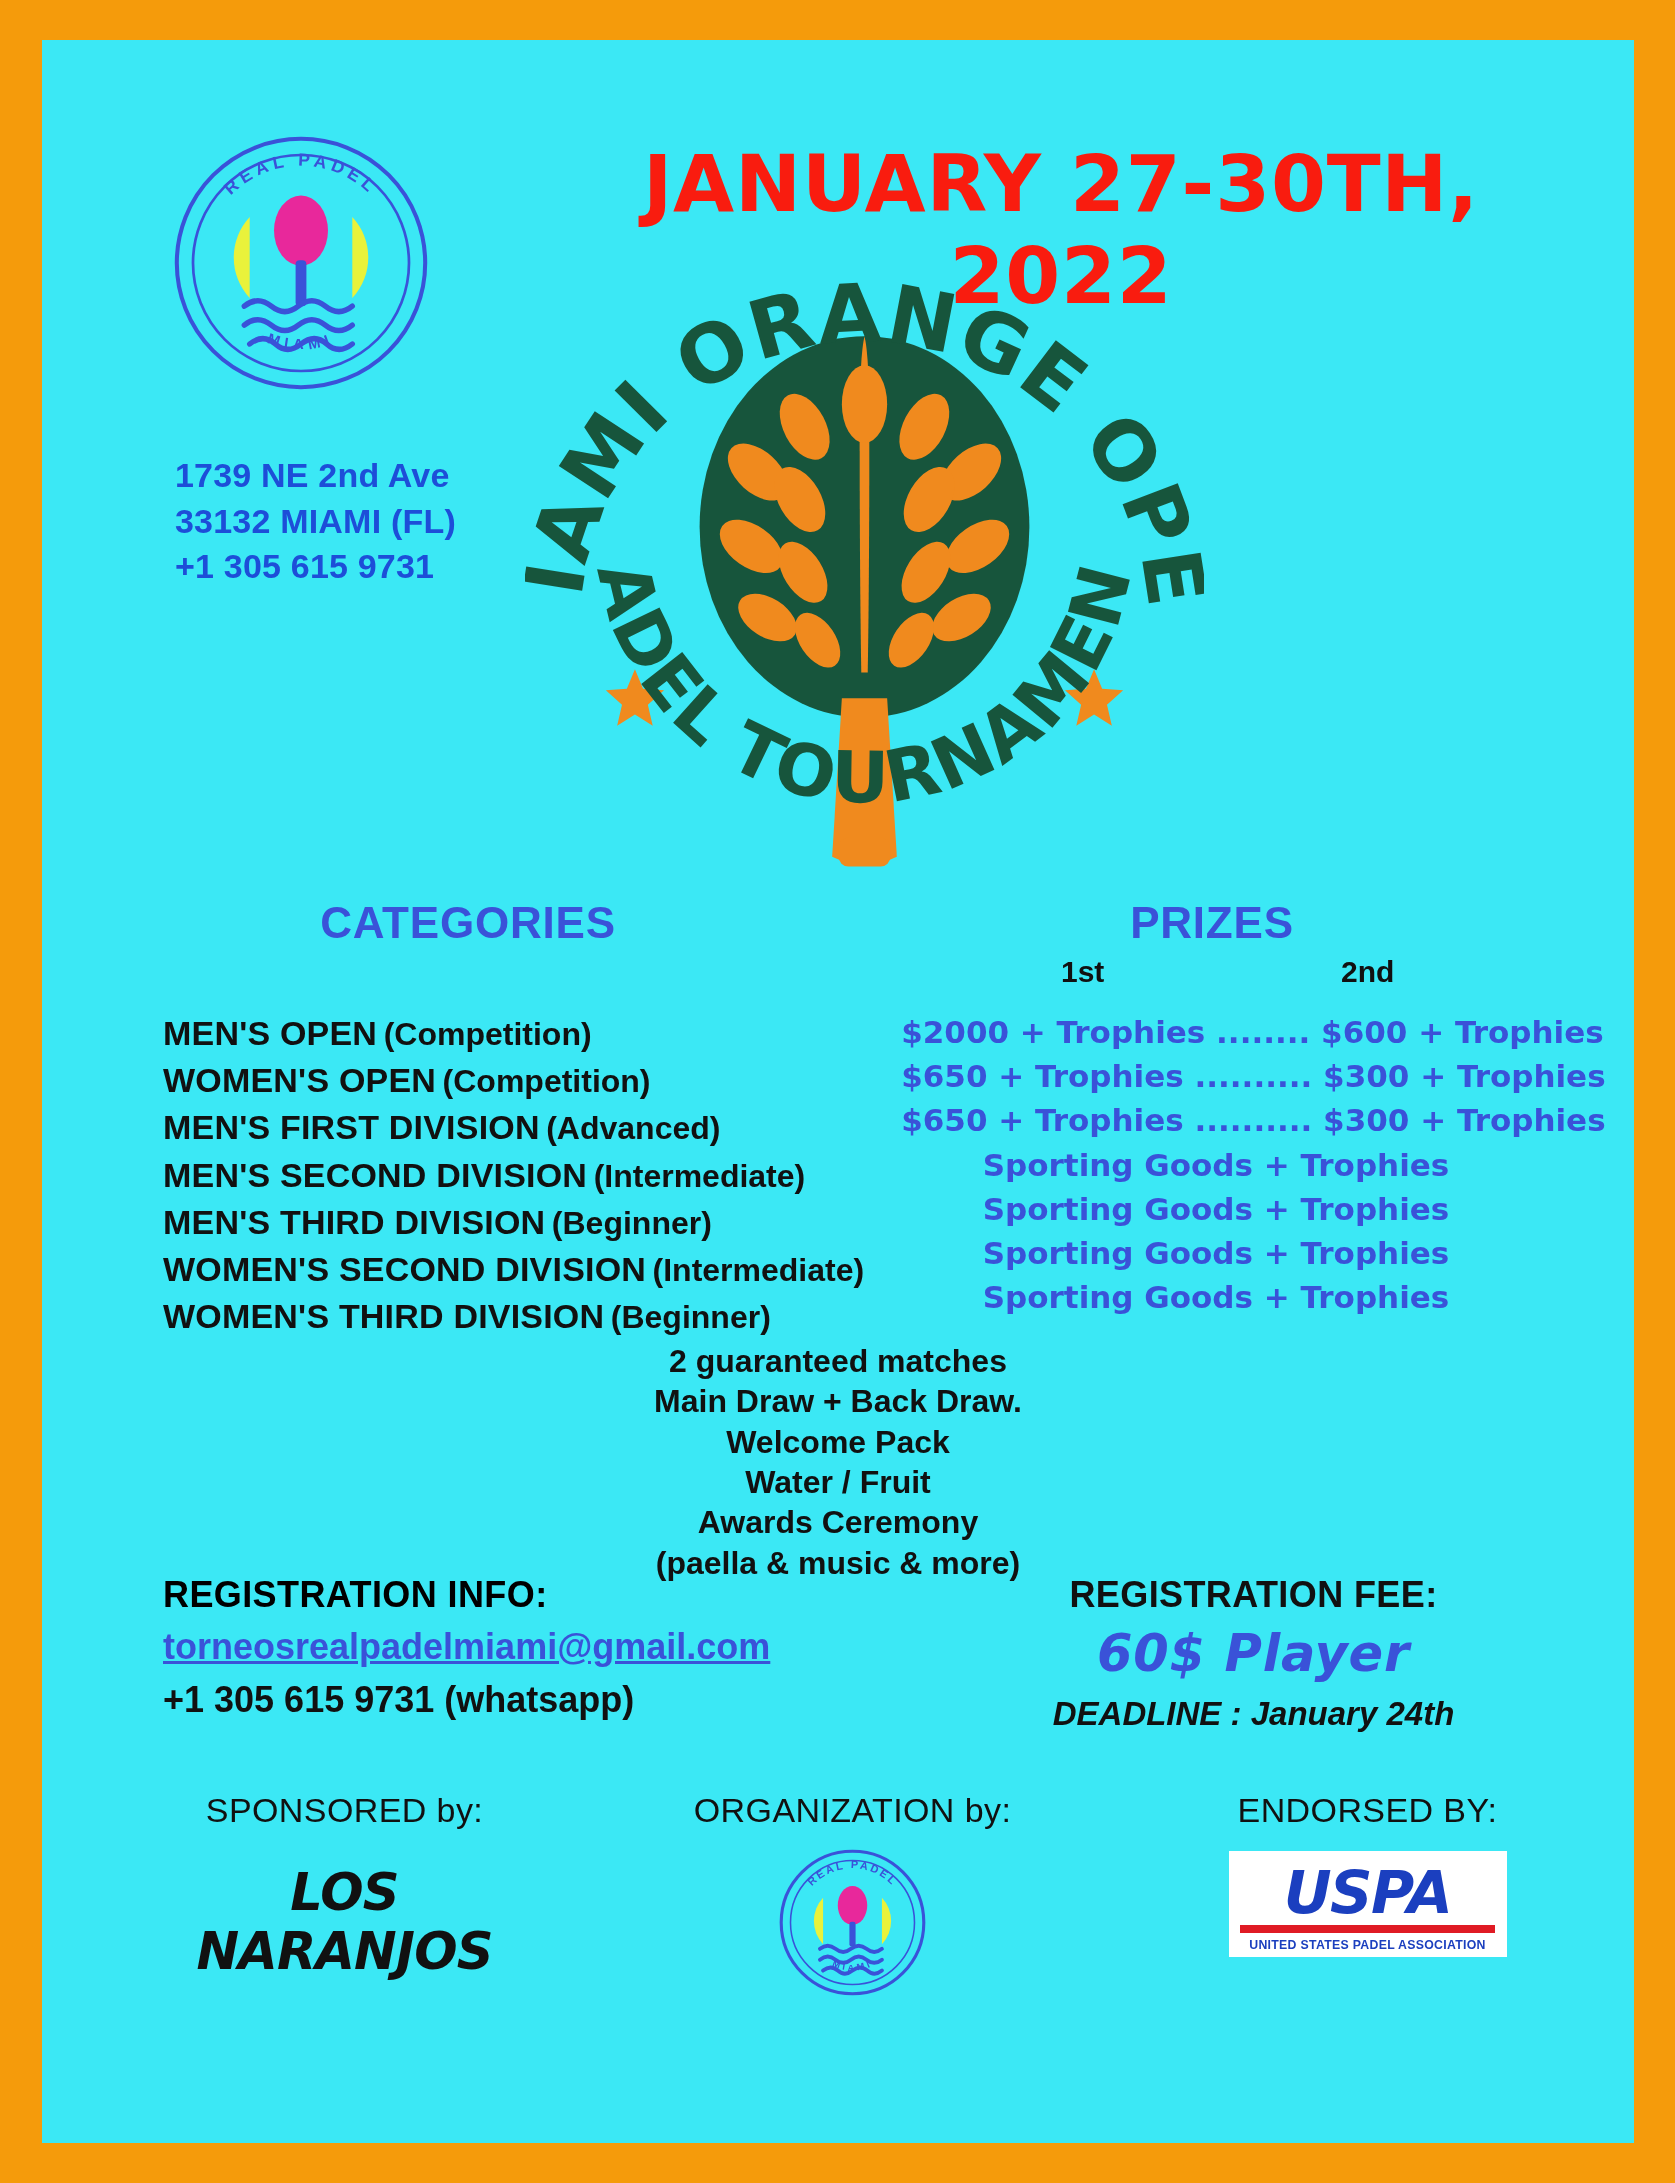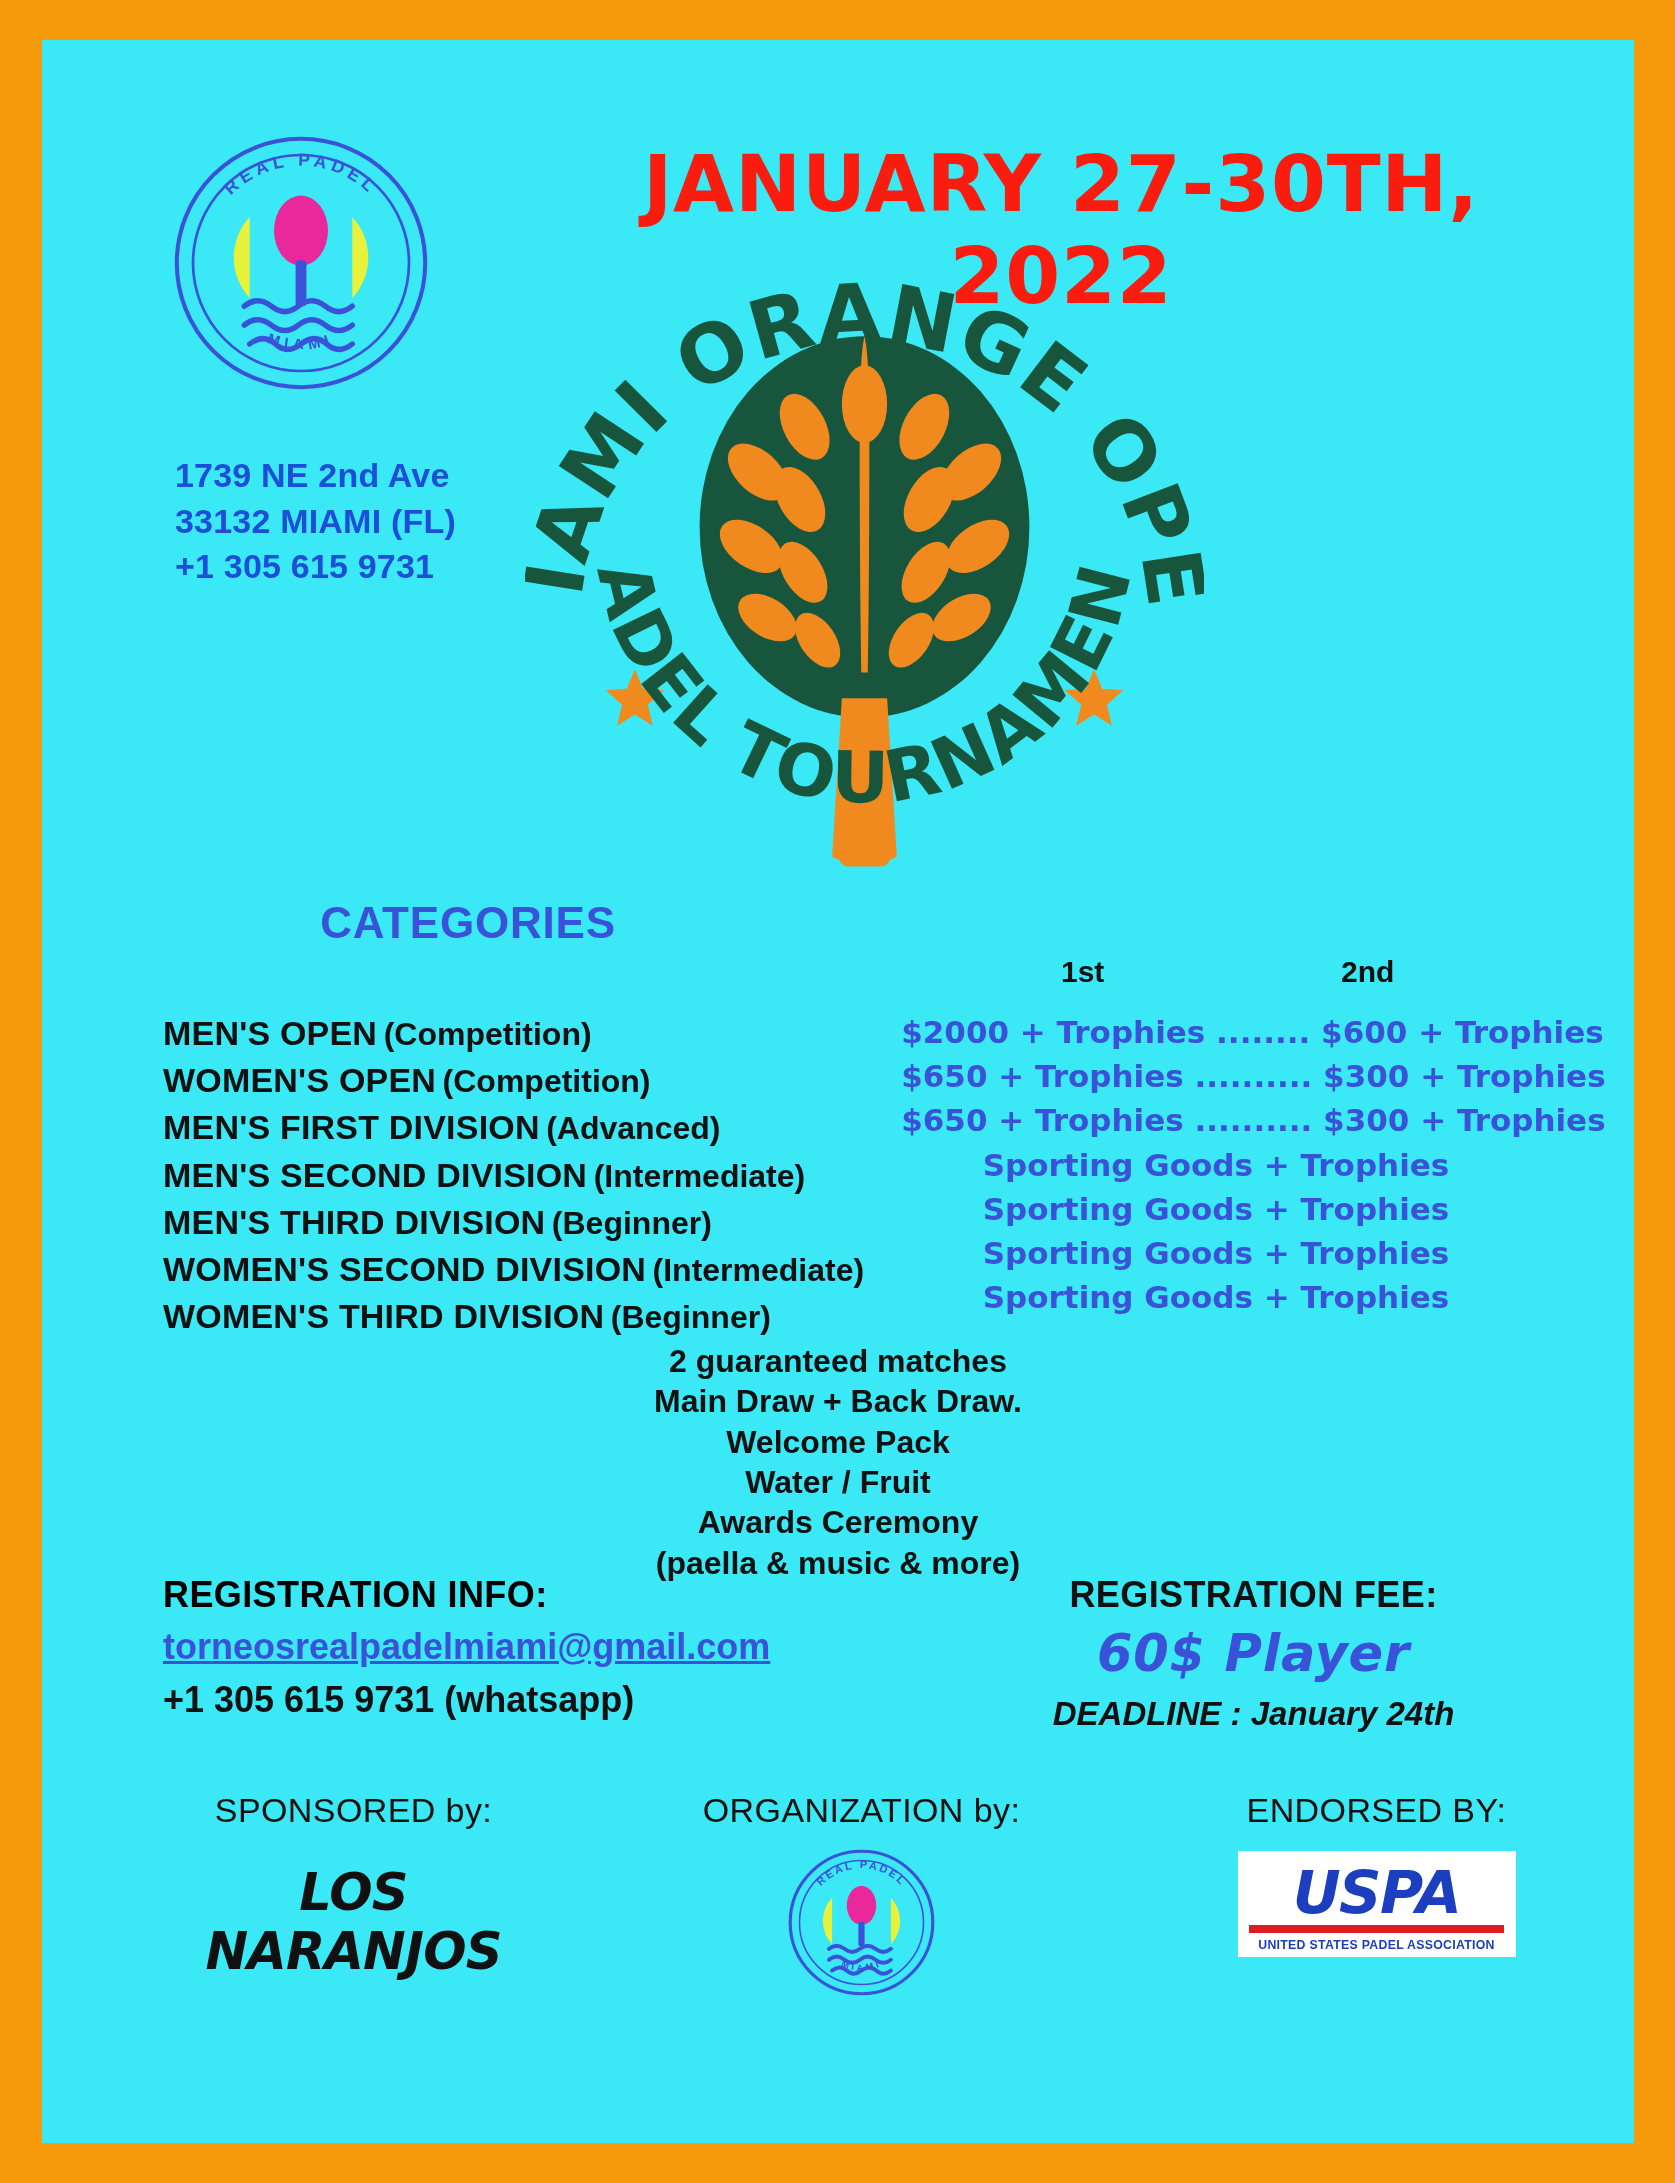--- a/index.html
+++ b/index.html
@@ -217,21 +217,21 @@
   .fee-deadline {
     font-size: 33px;
     font-weight: bold;
     font-style: italic;
     color: #111;
   }
 
   
   .footer {
     position: absolute;
-    left: 17px;
+    left: 8px;
     bottom: 90px;
     width: 100%;
     height: 262px;
   }
   .f-col {
     position: absolute;
     text-align: center;
   }
   .f-label {
     font-size: 34px;
@@ -378,20 +378,21 @@
         <textPath href="#eTop" startOffset="50%" text-anchor="middle">MIAMI ORANGE OPEN</textPath>
       </text>
       <text font-family="DejaVu Sans, sans-serif" font-size="44" font-weight="bold" fill="#17553C" letter-spacing="1">
         <textPath href="#eBot" startOffset="50%" text-anchor="middle">PADEL TOURNAMENT</textPath>
       </text>
     </svg>
   </div>
 
   <div class="cols">
     <div class="cat-head">CATEGORIES</div>
+    <div class="prz-head">PRIZES</div>
     <div class="prz-sub first">1st</div>
     <div class="prz-sub second">2nd</div>
 
     <div class="cat-list">
       <div class="cat-row">
         <span class="main">MEN'S OPEN</span><span class="sub">(Competition)</span>
       </div>
       <div class="cat-row">
         <span class="main">WOMEN'S OPEN</span><span class="sub">(Competition)</span>
       </div>

